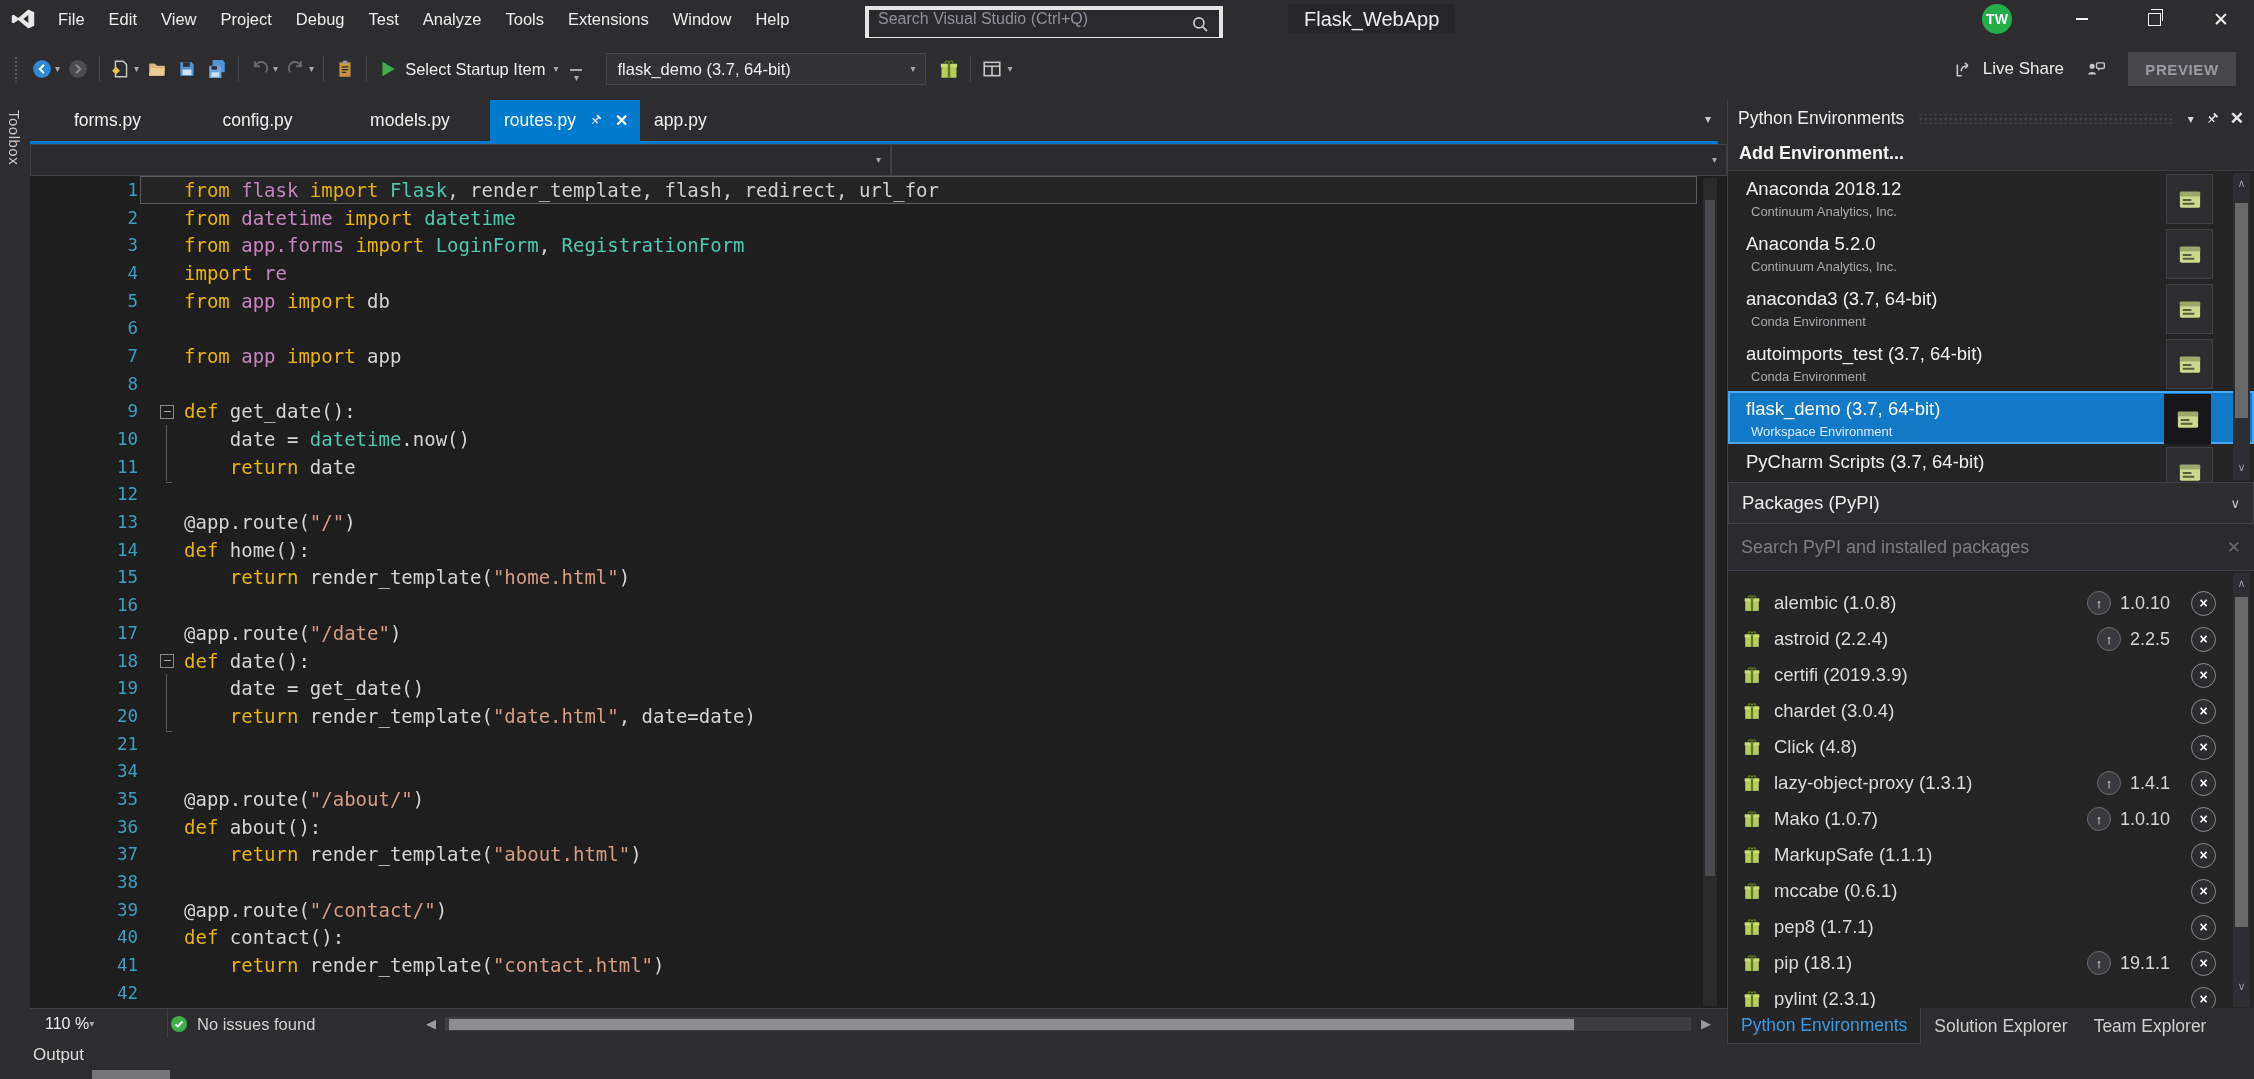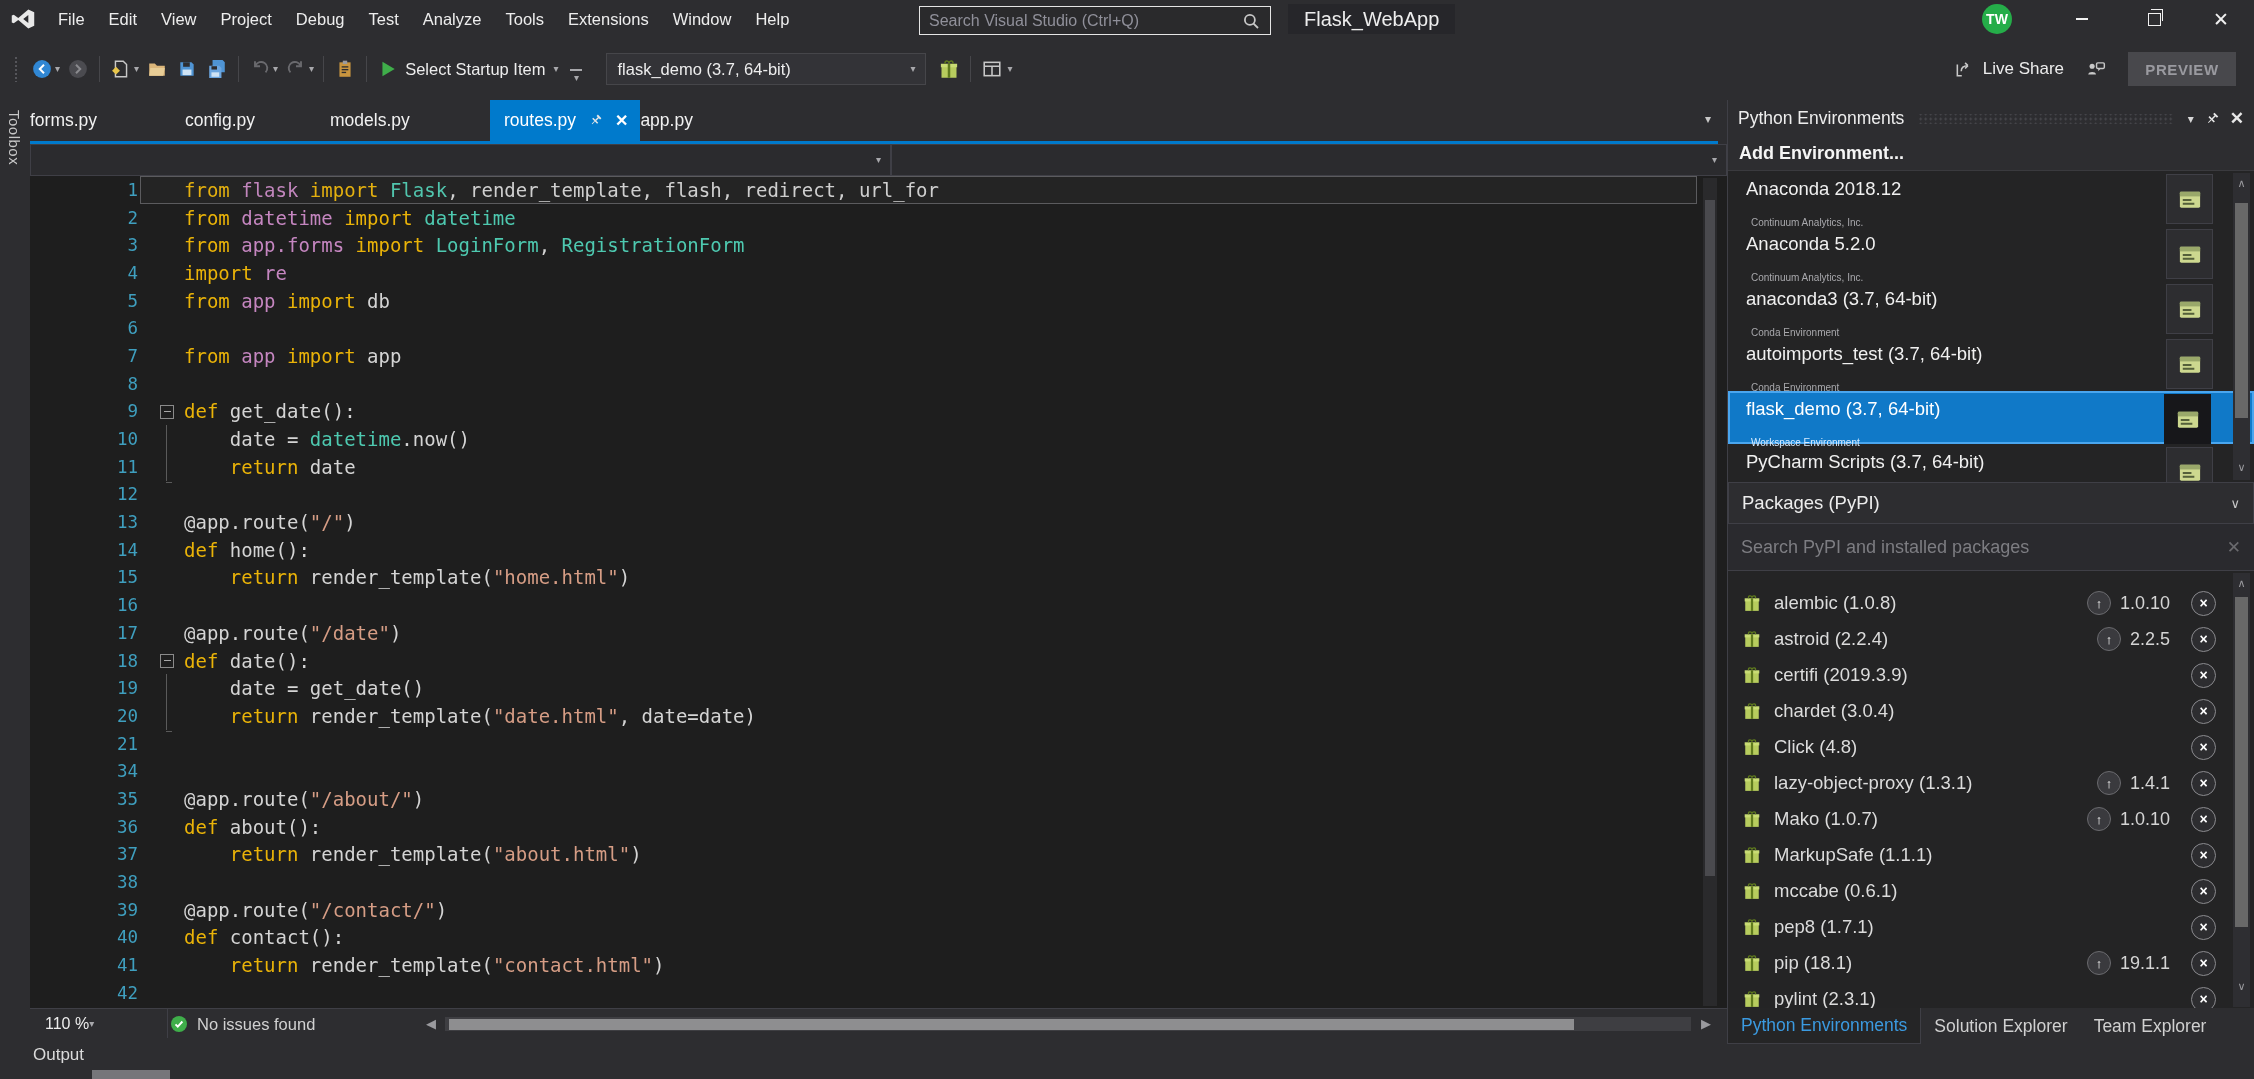--- a/index.html
+++ b/index.html
@@ -8,22 +8,22 @@
   .icn{display:inline-flex;align-items:center;justify-content:center}
   .icn svg{width:20px;height:20px}
   .drop{font-size:10px;color:#a8a8ac;line-height:1}
 
   
   .titlebar{position:absolute;left:0;top:0;width:100%;height:38px;background:#2d2d30;display:flex;align-items:center}
   .vslogo{margin:0 10px 0 10px}
   .vslogo svg{width:26px;height:22px}
   .menubar{display:flex;align-items:center;height:100%}
   .menu-item{padding:0 12px;font-size:16.5px;color:#ededed;height:100%;display:flex;align-items:center;cursor:default}
-  .searchbox{position:absolute;left:919px;top:6px;width:332px;height:27px;border:1px solid #e5e5e5;background:#2a2a2c;
-             display:flex;align-items:center;justify-content:space-between;padding:0 9px;font-size:16px;color:#90909a}
+  .searchbox{position:absolute;left:865px;top:6px;width:332px;height:27px;border:4px solid #e5e5e5;background:#2a2a2c;
+             display:flex;justify-content:space-between;padding:0 9px;font-size:16px;color:#90909a}
   .apptitle{position:absolute;left:1288px;top:4px;height:30px;background:#26262a;display:flex;align-items:center;
             padding:0 16px;font-size:20px;color:#ededed}
   .avatar{position:absolute;left:1982px;top:4px;width:30px;height:30px;border-radius:50%;background:#25ad49;color:#fff;
           font-weight:bold;font-size:14px;display:flex;align-items:center;justify-content:center}
   .winbtn{position:absolute;top:0;width:46px;height:38px;display:flex;align-items:center;justify-content:center;color:#f1f1f1}
   .wb-min{left:2059px}.wb-res{left:2131px}.wb-close{left:2198px;font-size:19px}
   .minbar{width:12px;height:1.6px;background:#f1f1f1}
   .resbox{width:11px;height:11px;border:1.4px solid #f1f1f1;position:relative;background:#2d2d30}
   .resbox::before{content:"";position:absolute;left:2px;top:-5px;width:11px;height:11px;border:1.4px solid #f1f1f1;border-bottom:none;border-left:none}
 
@@ -42,21 +42,21 @@
   .preview-btn{width:108px;height:34px;background:#48484c;color:#9a9aa0;font-weight:bold;font-size:15px;
                letter-spacing:.6px;display:flex;align-items:center;justify-content:center}
 
   
   .toolbox-strip{position:absolute;left:0;top:100px;width:30px;bottom:0;background:#2d2d30;border-right:1px solid #26262a}
   .toolbox-tab{position:absolute;left:6px;top:10px;writing-mode:vertical-rl;font-size:15px;color:#c8c8c8;letter-spacing:.5px}
 
   
   .editor-group{position:absolute;left:30px;top:100px;width:1697px;height:908px}
   .tabstrip{height:41px;display:flex;background:#2d2d30;position:relative}
-  .tab{height:100%;display:flex;align-items:center;justify-content:flex-start;font-size:17.5px;color:#f1f1f1}
+  .tab{height:100%;display:flex;align-items:center;justify-content:center;font-size:17.5px;color:#f1f1f1}
   .tab.active{background:#007acc;color:#fff;gap:12px;padding:0 12px 0 14px}
   .tab.active .pinicn svg{width:15px;height:15px}
   .tab.active .tclose{font-size:16px;font-weight:bold}
   .tabwell-drop{position:absolute;right:16px;top:12px;color:#c8c8c8;font-size:12px}
   .blueline{height:3px;background:#007acc;margin-right:9px}
   .navbar{height:32px;display:flex;background:#2d2d30}
   .navcombo{border:1px solid #3f3f46;background:#2b2b2e;display:flex;align-items:center;justify-content:flex-end;
             padding-right:9px;color:#9a9a9e;font-size:11px}
   .nc1{width:850px}.nc2{flex:1}
 
@@ -96,21 +96,21 @@
   .phead{height:37px;display:flex;align-items:center;padding:0 10px;gap:10px;background:#2d2d30}
   .ptitle{font-size:17.5px;color:#ededed;white-space:nowrap}
   .pgrip{flex:1;height:10px;margin:0 4px;background-image:radial-gradient(#46464b 1px,transparent 1.2px);background-size:5px 5px;background-position:center}
   .phicon{color:#d8d8d8;font-size:12px;display:flex;align-items:center}
   .pinicn svg{width:16px;height:16px}
   .phx{font-size:17px;font-weight:bold;color:#e8e8e8}
   .addenv{height:33px;display:flex;align-items:center;padding:0 11px;font-size:18px;font-weight:bold;color:#f5f5f5;background:#2d2d30}
   .envlist{position:relative;height:311px;background:#242425;overflow:hidden;border-top:1px solid #3a3a3e}
   .envrow{position:relative;height:55px;box-sizing:border-box;padding:7px 0 0 18px}
   .envname{font-size:18.5px;color:#f0f0f0}
-  .envdet{font-size:10px;color:#a8a8ac;padding-left:5px;margin-top:17px}
+  .envdet{font-size:13px;color:#a8a8ac;padding-left:5px;margin-top:4px}
   .envrow.sel{background:#1079c8;border:2px solid #4aa6ef;padding-top:5px;padding-left:16px;height:53px}
   .envrow.sel .envname{color:#fff}
   .envrow.sel .envdet{color:#d8ecff}
   .envbtn{position:absolute;right:41px;top:3px;width:45px;height:48px;border:1px solid #3f3f46;background:#2d2d30;
           display:flex;align-items:center;justify-content:center}
   .envbtn svg{width:26px;height:26px}
   .envrow.sel .envbtn{top:1px;background:#17171a;border-color:#17171a}
   .sbar{position:absolute;right:4px;top:2px;bottom:2px;width:17px;background:#2e2e32}
   .sarrow{position:absolute;left:0;width:100%;text-align:center;color:#9a9a9e;font-size:11px}
   .sthumb{position:absolute;left:2px;right:2px;background:#686868}

